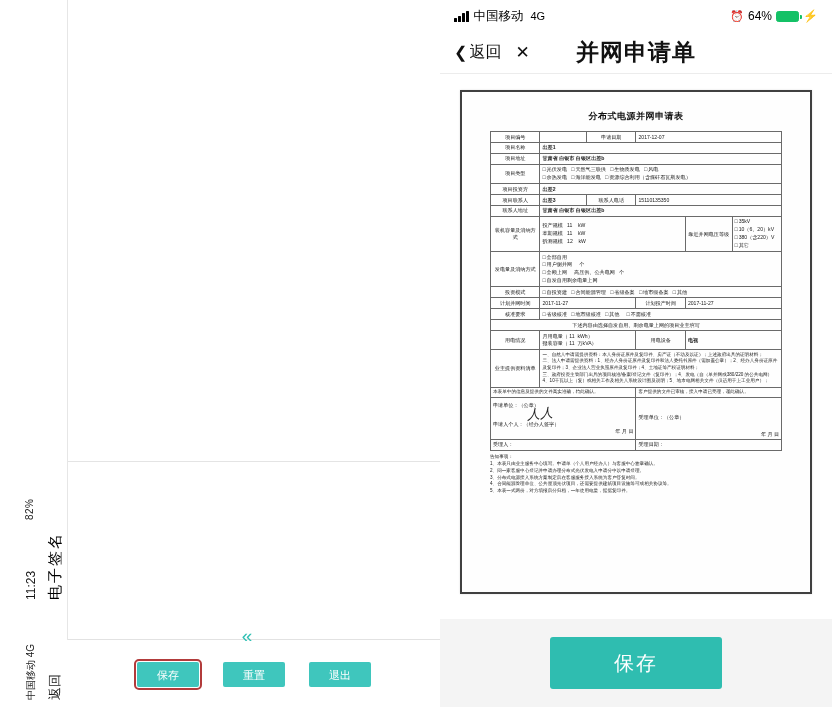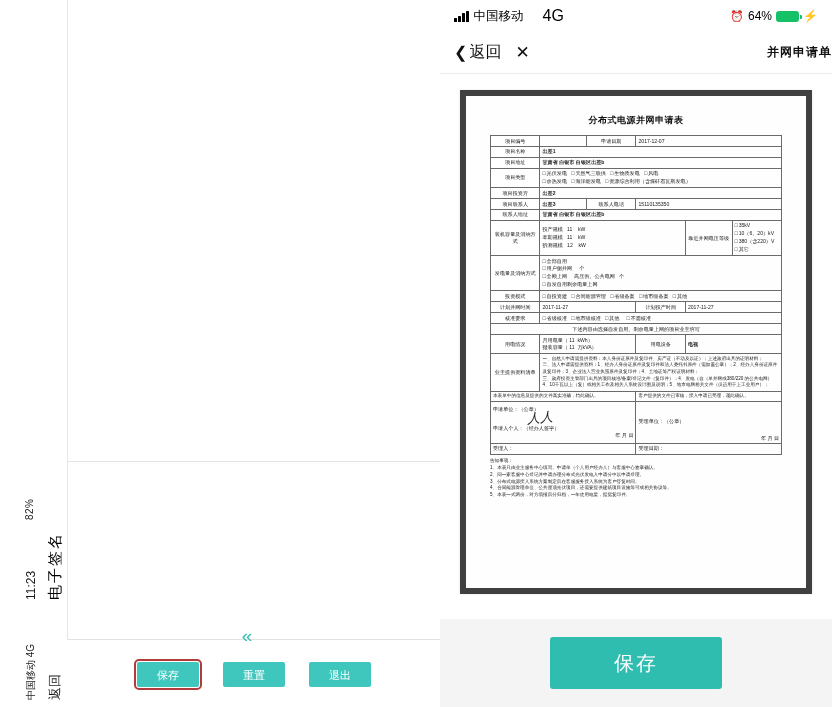--- a/index.html
+++ b/index.html
@@ -133,21 +133,21 @@
     font-weight: bold;
   }
   .sb-left { display: flex; align-items: center; gap: 5px; }
   .sb-bars { display: inline-flex; align-items: flex-end; gap: 1.5px; height: 11px; }
   .sb-bars i { display:block; width: 2.5px; background: #000; border-radius: 0.5px; }
   .sb-bars i:nth-child(1){ height: 4px; }
   .sb-bars i:nth-child(2){ height: 6px; }
   .sb-bars i:nth-child(3){ height: 8.5px; }
   .sb-bars i:nth-child(4){ height: 11px; }
   .sb-carrier { font-size: 12.5px; font-weight: normal; }
-  .sb-net { font-size: 16px; font-weight: normal; margin-left: 14px;}
+  .sb-net { font-size: 11px; font-weight: normal; margin-left: 2px;}
   .sb-time {
     position: absolute;
     left: 0; right: 0;
     text-align: center;
     font-size: 15px;
     font-weight: bold;
     letter-spacing: 0.5px;
   }
   .sb-right {
     margin-left: auto;
@@ -185,41 +185,41 @@
     gap: 2px;
   }
   .nav-back .chev { font-size: 16px; }
   .nav-close {
     margin-left: 14px;
     font-size: 17px; color: #111;
   }
   .nav-title {
     position: absolute;
     left: 0; right: 0;
-    text-align: right;
-    font-size: 12px;
+    text-align: center;
+    font-size: 23px;
     font-weight: 600;
     color: #111;
     letter-spacing: 1px;
     pointer-events: none;
   }
 
   .doc-area {
     position: relative;
     height: 545px;
     background: #ffffff;
     padding: 16px 20px 0 20px;
   }
   .doc-page {
     position: relative;
     width: 352px;
     height: 504px;
     margin: 0 auto;
     background: #fefefe;
-    border: 6px solid #404040;
+    border: 2px solid #404040;
     box-shadow: 0 0 2px rgba(0,0,0,0.12);
     overflow: hidden;
   }
   .doc-title {
     text-align: center;
     font-size: 9px;
     font-weight: bold;
     color: #111;
     margin: 18px 0 8px 0;
     letter-spacing: 0.5px;

